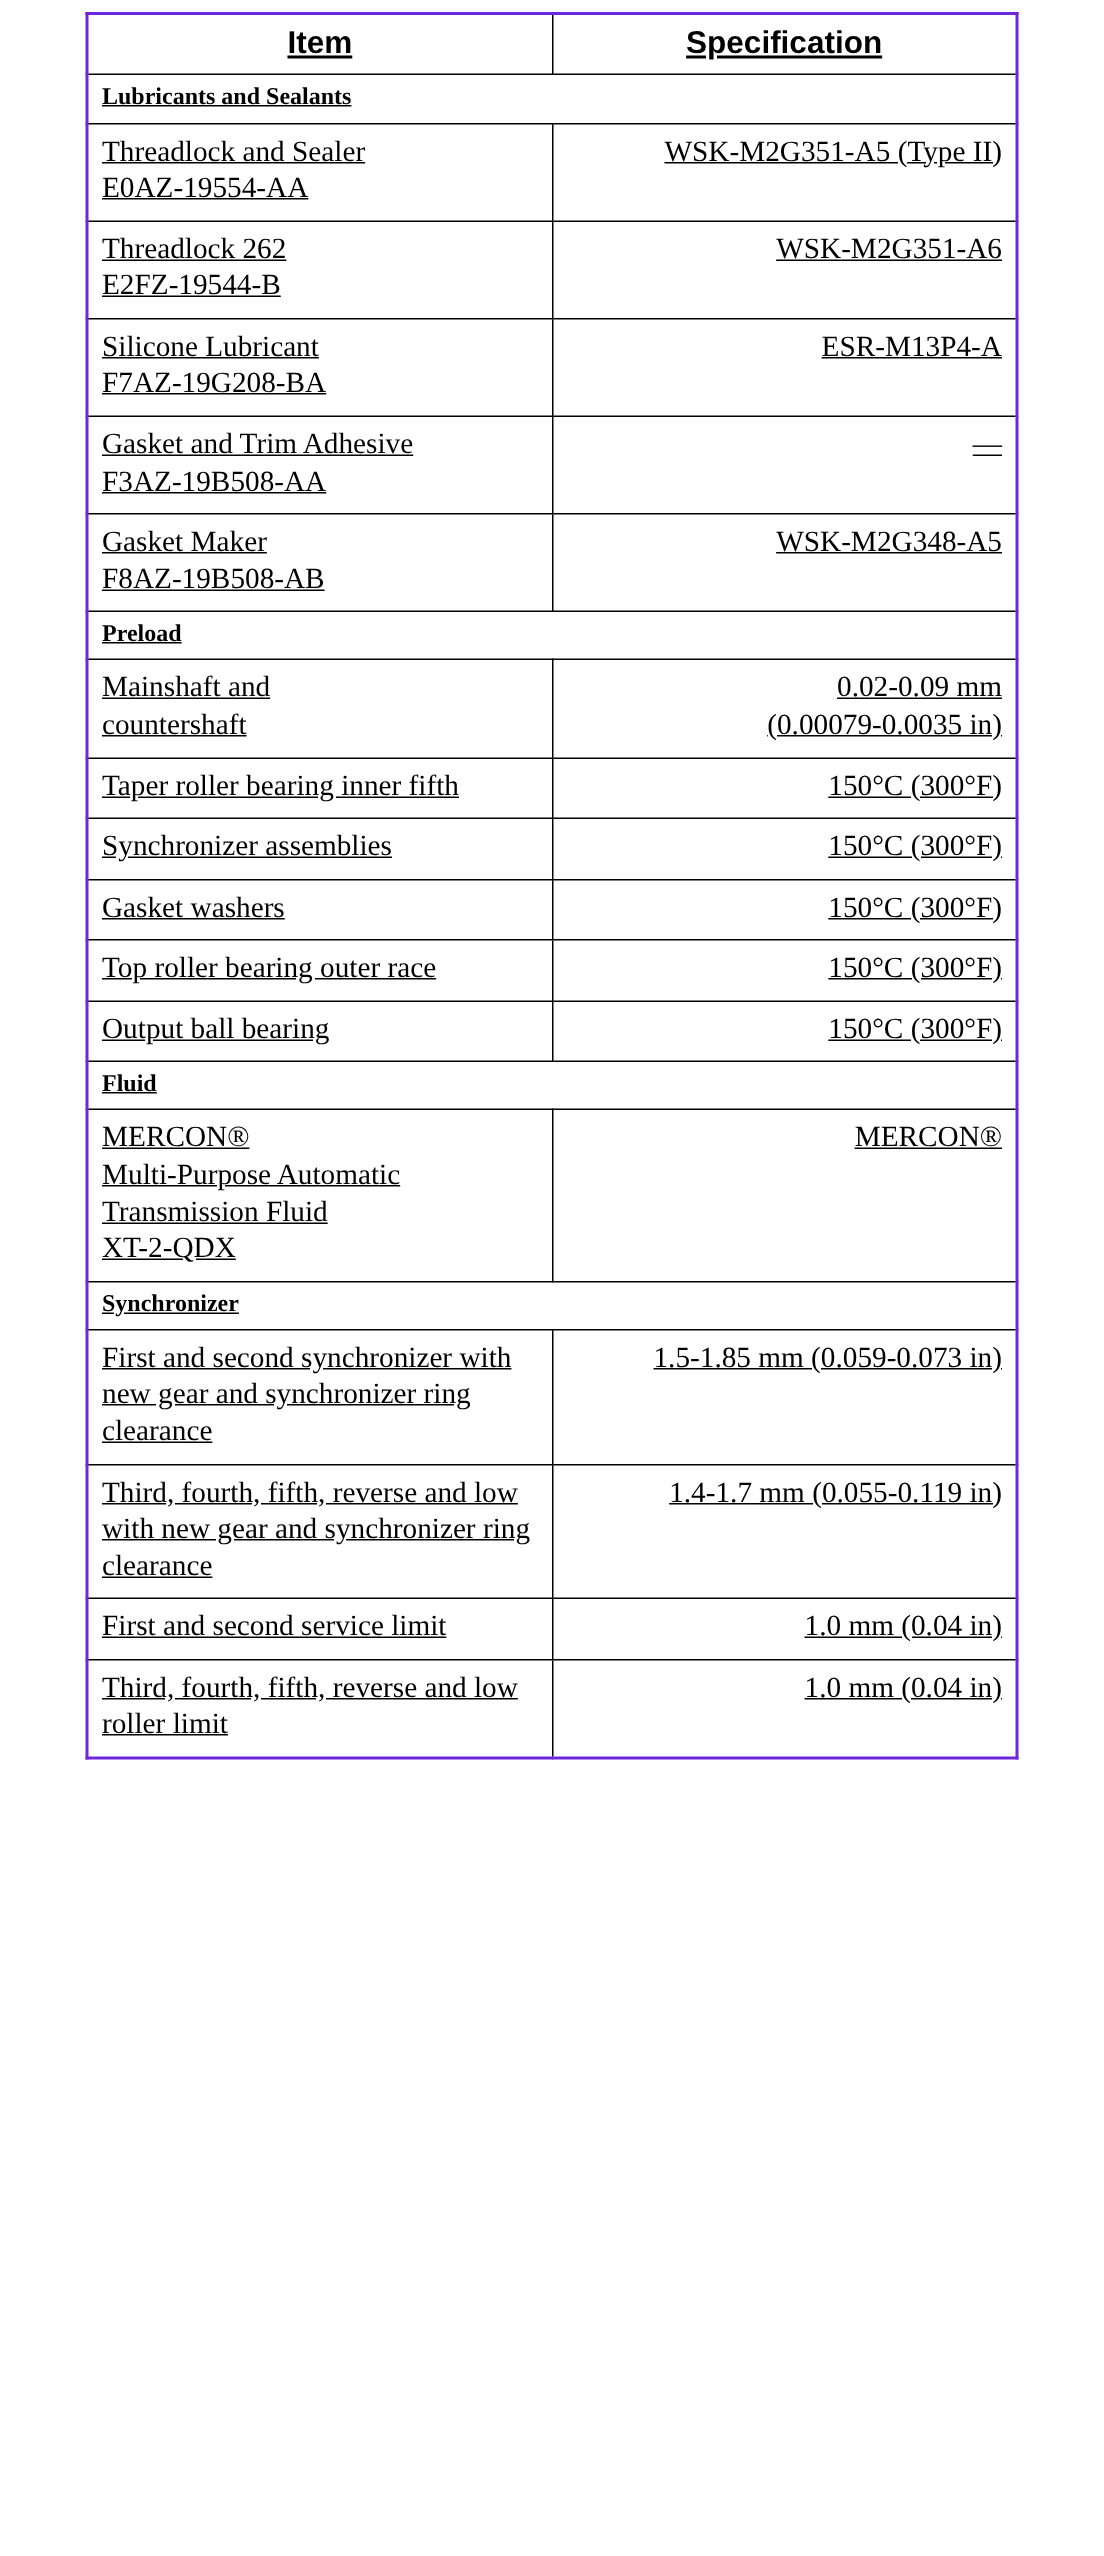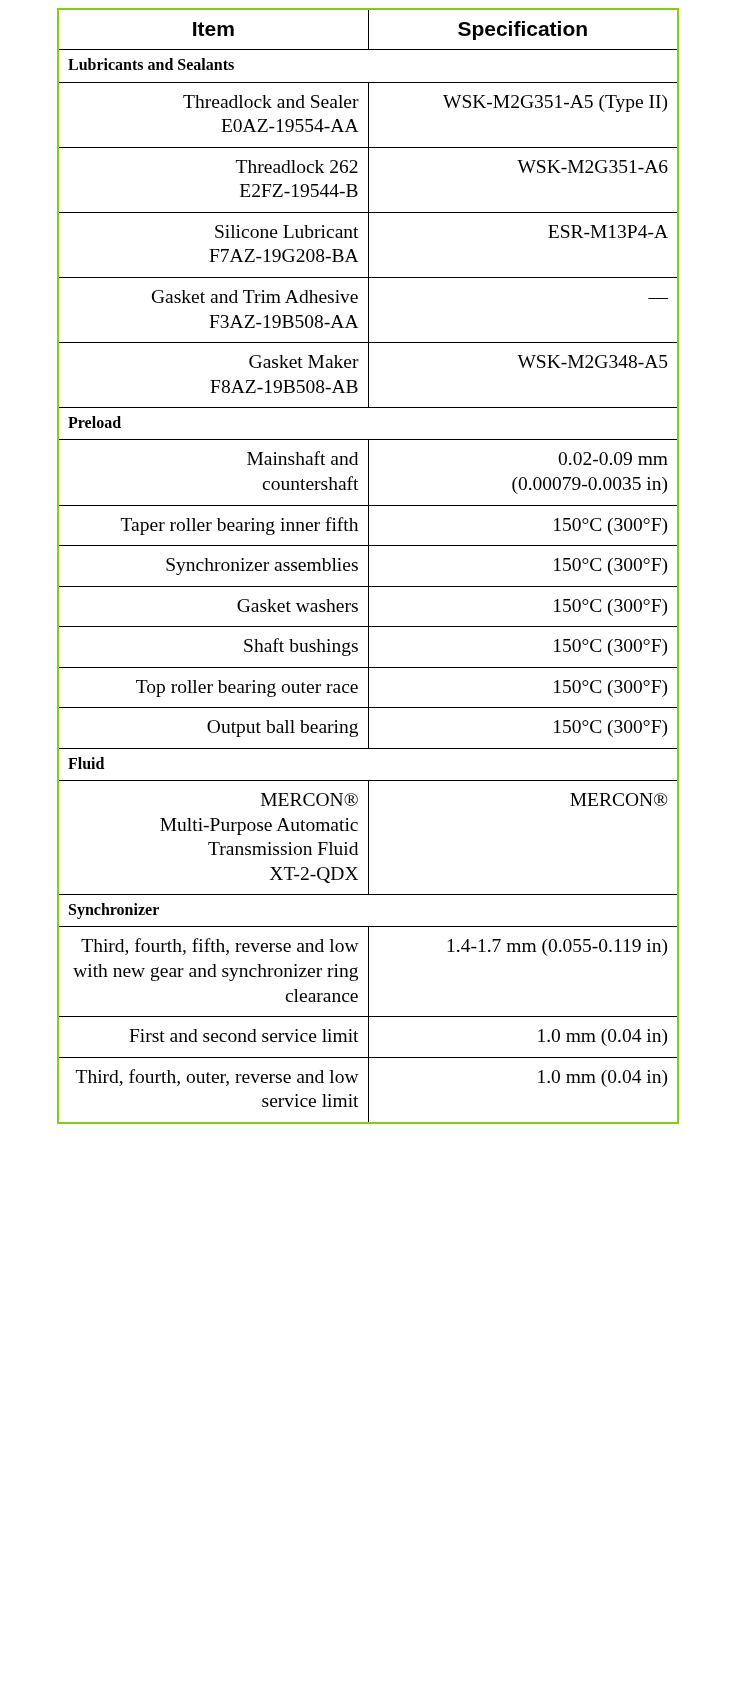--- a/index.html
+++ b/index.html
@@ -18,21 +18,22 @@
     position: relative;
     background: #ffffff;
     box-sizing: border-box;
     padding: 8px 0 0 0;
   }
   table.spec {
     border-collapse: collapse;
     margin: 0 auto;
     width: 620px;
     table-layout: fixed;
-    border: 2px solid #84cc16;
+    border: 2px solid #6d28d9;
+    text-decoration: underline;
   }
   table.spec col.c1 { width: 310px; }
   table.spec col.c2 { width: 310px; }
 
   table.spec th, table.spec td {
     border: 1px solid #000;
     vertical-align: top;
     padding: 7px 9px 8px 9px;
     font-size: 19.5px;
     line-height: 1.26;
@@ -48,21 +49,21 @@
   }
   
   tr.section td {
     font-family: "Liberation Serif", serif;
     font-weight: bold;
     font-size: 16px;
     text-align: left;
     padding: 5px 9px 6px 9px;
   }
   td.item {
-    text-align: right;
+    text-align: left;
   }
   td.spec-val {
     text-align: right;
   }
   .nowrapline { display: block; }
 </style>
 </head>
 <body>
 
 <div class="page">
@@ -158,28 +159,20 @@
         <tr>
           <td class="item">
             <span class="nowrapline">Gasket washers</span>
           </td>
           <td class="spec-val">
             <span class="nowrapline">150°C (300°F)</span>
           </td>
         </tr>
         <tr>
           <td class="item">
-            <span class="nowrapline">Shaft bushings</span>
-          </td>
-          <td class="spec-val">
-            <span class="nowrapline">150°C (300°F)</span>
-          </td>
-        </tr>
-        <tr>
-          <td class="item">
             <span class="nowrapline">Top roller bearing outer race</span>
           </td>
           <td class="spec-val">
             <span class="nowrapline">150°C (300°F)</span>
           </td>
         </tr>
         <tr>
           <td class="item">
             <span class="nowrapline">Output ball bearing</span>
           </td>
@@ -199,37 +192,45 @@
           </td>
           <td class="spec-val">
             <span class="nowrapline">MERCON®</span>
           </td>
         </tr>
         <tr class="section">
           <td colspan="2">Synchronizer</td>
         </tr>
         <tr>
           <td class="item">
+            <span class="nowrapline">First and second synchronizer with new gear and synchronizer ring clearance</span>
+          </td>
+          <td class="spec-val">
+            <span class="nowrapline">1.5-1.85 mm (0.059-0.073 in)</span>
+          </td>
+        </tr>
+        <tr>
+          <td class="item">
             <span class="nowrapline">Third, fourth, fifth, reverse and low with new gear and synchronizer ring clearance</span>
           </td>
           <td class="spec-val">
             <span class="nowrapline">1.4-1.7 mm (0.055-0.119 in)</span>
           </td>
         </tr>
         <tr>
           <td class="item">
             <span class="nowrapline">First and second service limit</span>
           </td>
           <td class="spec-val">
             <span class="nowrapline">1.0 mm (0.04 in)</span>
           </td>
         </tr>
         <tr>
           <td class="item">
-            <span class="nowrapline">Third, fourth, outer, reverse and low service limit</span>
+            <span class="nowrapline">Third, fourth, fifth, reverse and low roller limit</span>
           </td>
           <td class="spec-val">
             <span class="nowrapline">1.0 mm (0.04 in)</span>
           </td>
         </tr>
       </tbody>
   </table>
 </div>
 
 </body></html>

